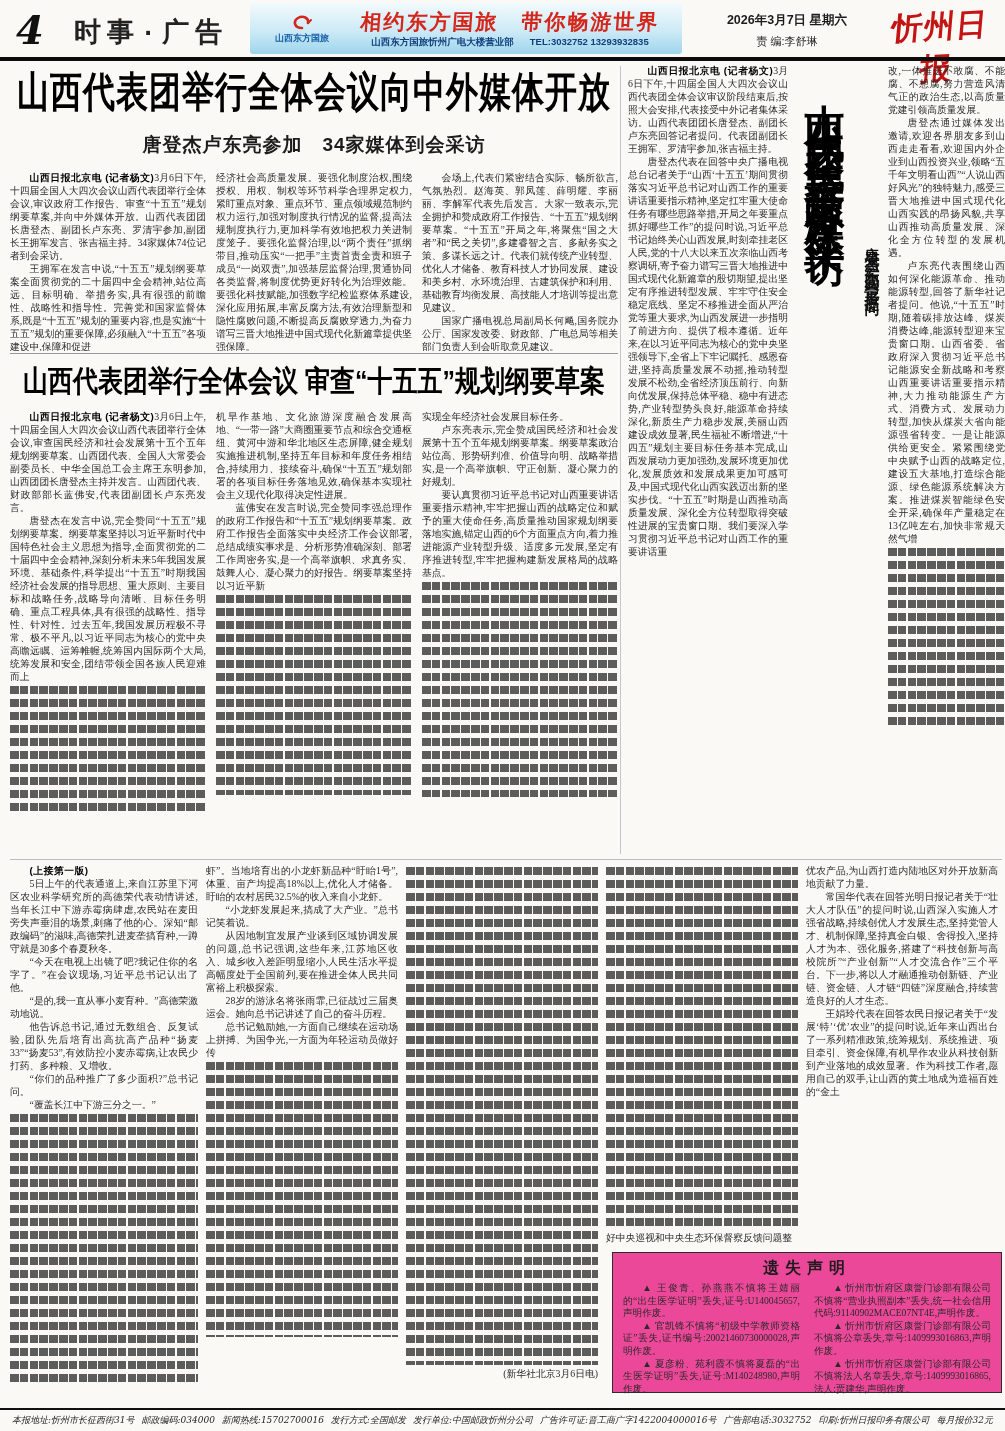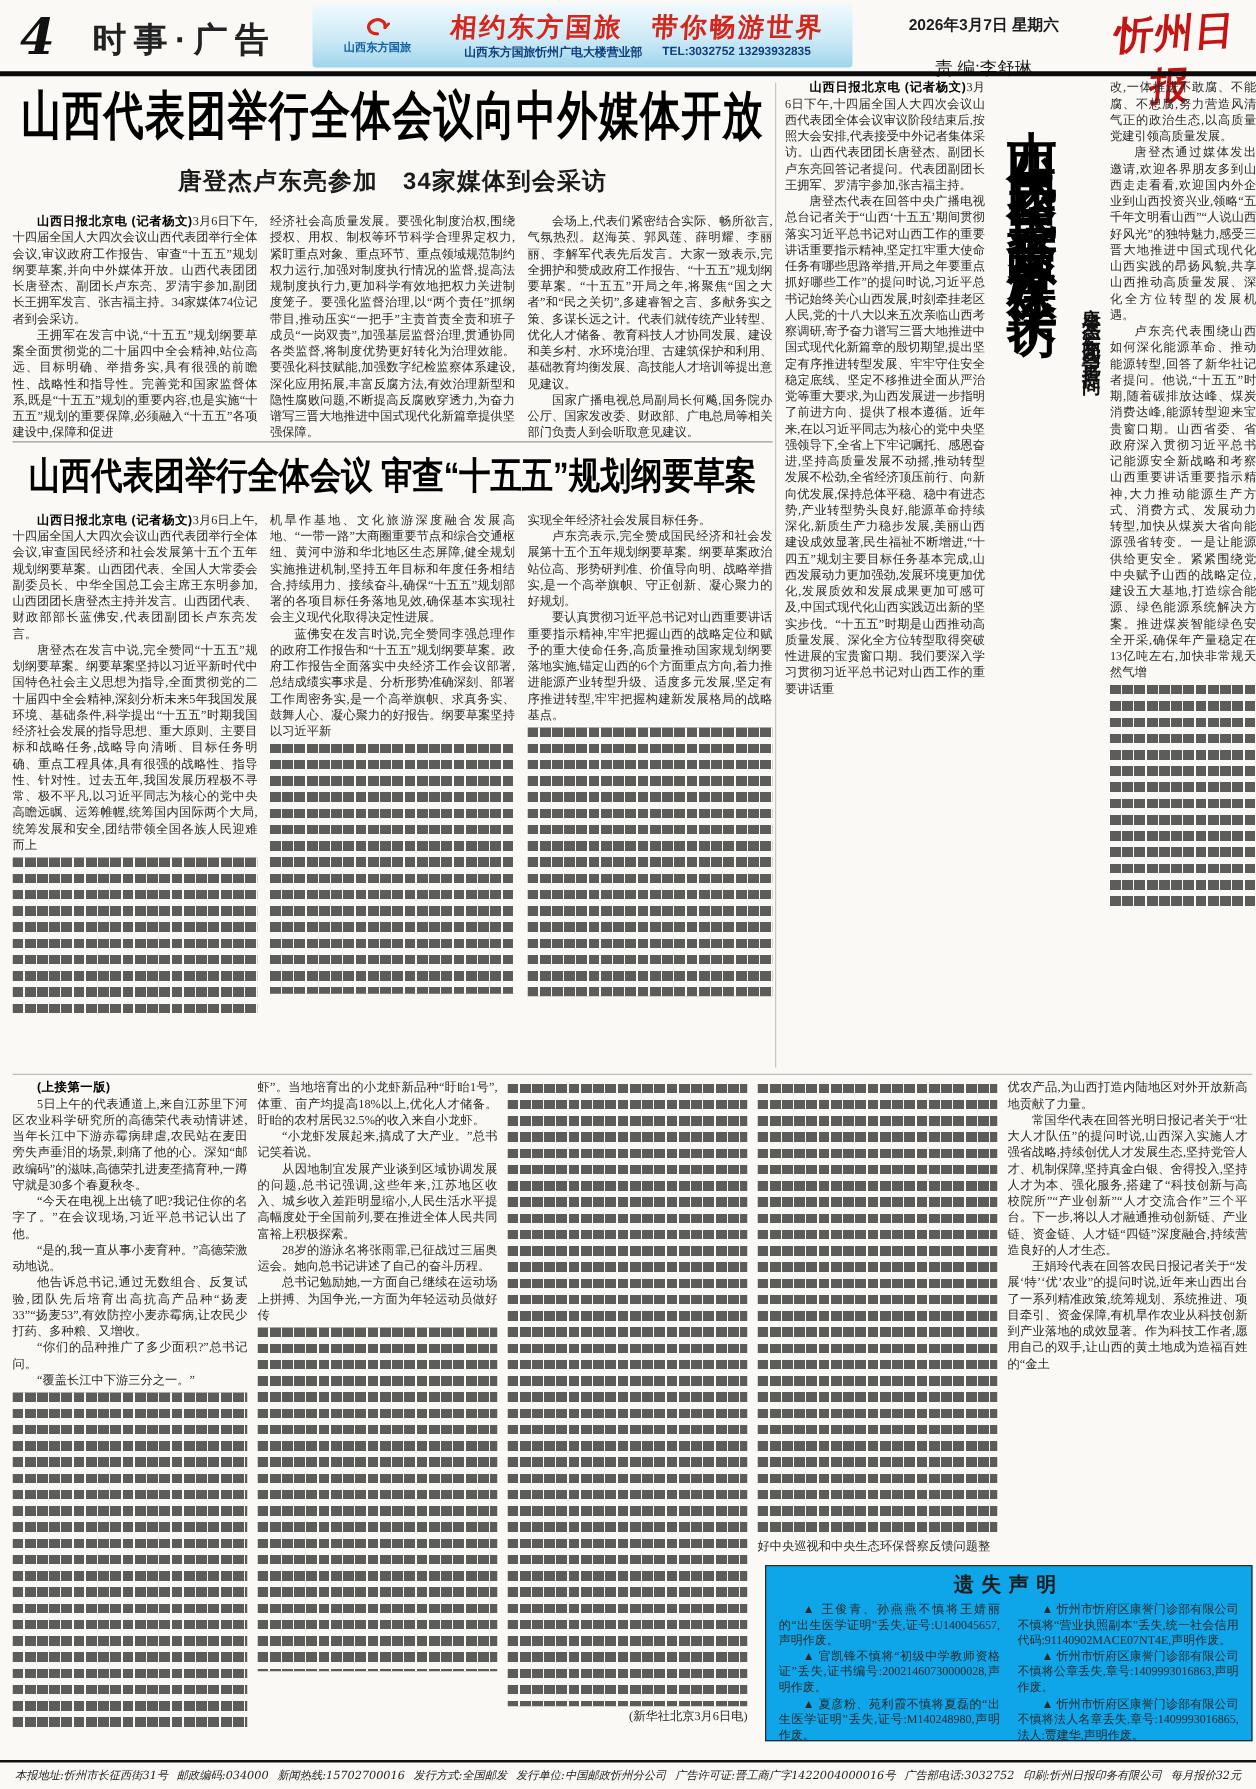--- a/index.html
+++ b/index.html
@@ -5,32 +5,32 @@
   html,body{margin:0;padding:0;}
   body{
     width:1005px;height:1431px;position:relative;overflow:hidden;
     background:#faf9f5;
     font-family:"Liberation Serif","DejaVu Serif",serif;
     color:#1c1c1c;
   }
   .abs{position:absolute;}
   
   #pageno{left:16px;top:6px;font:italic 900 40px "DejaVu Serif",serif;color:#111;}
-  #section-title{left:74px;top:14px;font-family:Liberation Sans, sans-serif;font-weight:900;font-size:27px;letter-spacing:6px;color:#222;}
+  #section-title{left:74px;top:14px;font-family:Liberation Mono, monospace;font-weight:900;font-size:27px;letter-spacing:6px;color:#222;}
   #ad{left:250px;top:3px;width:432px;height:51px;border-radius:3px;
       background:linear-gradient(180deg,#f2fafd 0%,#cdeaf6 55%,#9ed5ec 100%);
       display:flex;align-items:center;padding:0 8px;box-sizing:border-box;}
   #ad-logo{width:88px;text-align:center;line-height:1;}
   #ad-logo-text{font-family:"Liberation Sans",sans-serif;font-weight:bold;font-size:9px;color:#1460a8;display:block;margin-top:1px;}
   #ad-main{flex:1;text-align:center;}
   #ad-slogan{color:#d5261b;font-family:"Liberation Serif",serif;font-weight:900;font-size:21px;letter-spacing:2px;transform:skewX(-4deg);display:block;}
   #ad-sub{display:flex;justify-content:center;gap:16px;color:#0f3f7e;font-family:"Liberation Sans",sans-serif;font-weight:bold;font-size:9.5px;margin-top:0;}
   #date-block{left:703px;top:12px;width:168px;text-align:center;font-family:"Liberation Sans",sans-serif;}
   #date-line{font-weight:bold;font-size:12.5px;}
-  #editor-line{font-size:14px;margin-top:17px;}
+  #editor-line{font-size:11px;margin-top:5px;}
   #masthead{left:876px;top:6px;width:124px;text-align:center;color:#c41414;
             font:900 31px "DejaVu Serif",serif;transform:rotate(-3deg) skewX(-8deg);letter-spacing:1px;}
   #hdr-rule{left:0;top:57px;width:1005px;height:4px;background:#0b0b0b;}
   
   .headline{font-family:"Liberation Sans",sans-serif;font-weight:900;text-align:center;color:#000;}
   .col{overflow:hidden;}
   .para{margin:0;font-size:9.8px;line-height:13px;text-align:justify;text-indent:2em;color:#2a2a2a;}
   .para.cont{text-indent:0;}
   .para.tright{text-align:right;}
   .plead{font-family:"Liberation Sans",sans-serif;letter-spacing:0.5px;color:#000;}
@@ -63,21 +63,21 @@
   #iv-colB{flex:1;}
   #sep2{left:10px;top:859px;width:992px;height:1px;background:#bdbdbd;}
   
   #bottom{left:10px;top:864px;width:992px;height:530px;display:flex;gap:8px;}
   #bottom .col{height:100%;}
   #bt-col1{width:188px;}
   #bt-col2,#bt-col3,#bt-col4,#bt-col5{width:192px;}
   #bt-col3{display:flex;flex-direction:column;}
   #bt-col4{display:flex;flex-direction:column;}
   
-  #lost-box{left:612px;top:1252px;width:390px;height:141px;background:#0ea5e9;border:1.5px solid #2b2b2b;
+  #lost-box{left:612px;top:1252px;width:390px;height:141px;background:#ec4899;border:1.5px solid #2b2b2b;
             box-sizing:border-box;padding:3px 10px 4px;}
   #lost-title{text-align:center;font-family:"Liberation Sans",sans-serif;font-weight:bold;font-size:16px;letter-spacing:6px;margin:2px 0 3px;}
   #lost-cols{display:flex;gap:14px;}
   .lost-col{flex:1;}
   .lost-col .para{font-size:9.6px;line-height:12.6px;}
   
   #footer-rule{left:0;top:1408px;width:1005px;height:2px;background:#111;}
   #footer{left:12px;top:1414px;width:981px;display:flex;justify-content:space-between;
           font:italic 9px "DejaVu Serif",serif;color:#222;}
   #footer span{white-space:nowrap;}

